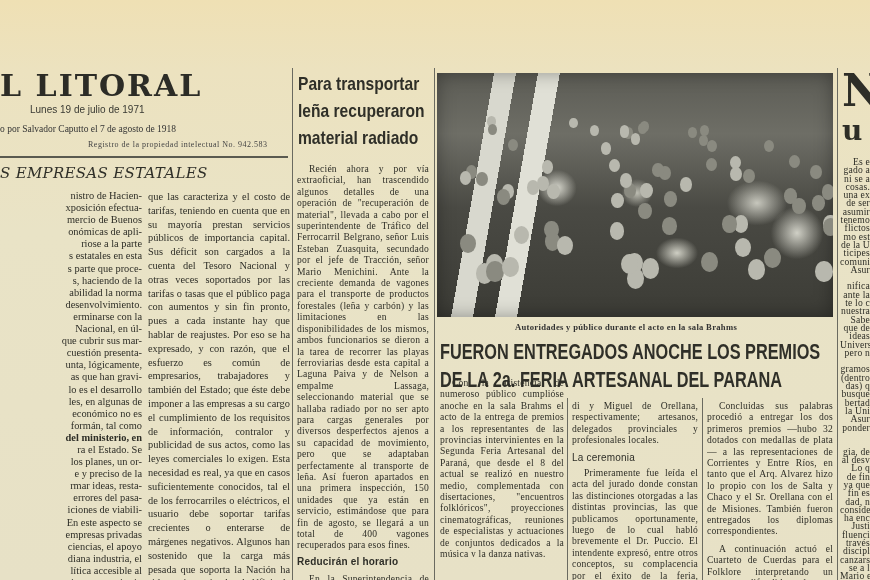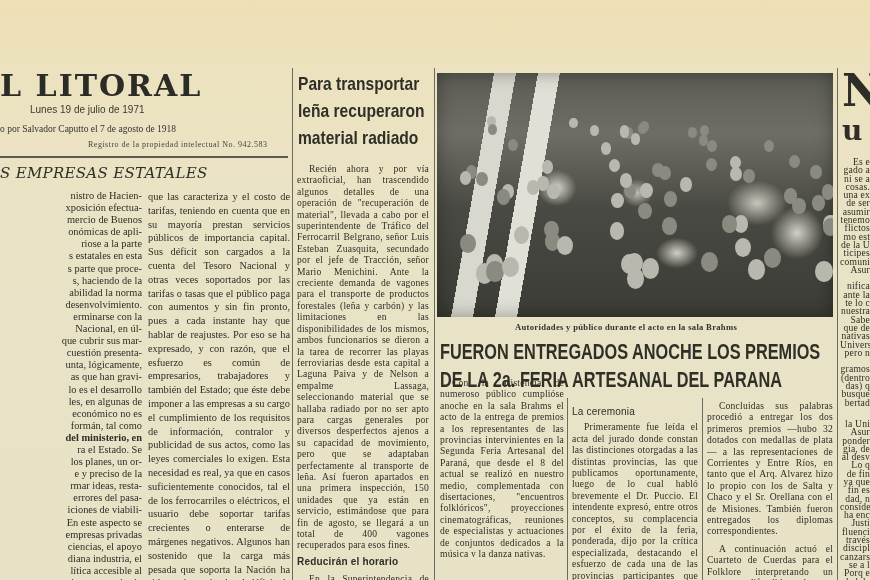--- a/index.html
+++ b/index.html
@@ -216,20 +216,21 @@
   <div>DE LA 2a. FERIA ARTESANAL DEL PARANA</div>
 </div>
 
 <div class="abs col col-typew" style="left:440px;top:377px;width:124px;height:180px;">
   <p>Con la asistencia de numeroso público cumplióse anoche en la sala Brahms el acto de la entrega de premios a los representantes de las provincias intervinientes en la Segunda Feria Artesanal del Paraná, que desde el 8 del actual se realizó en nuestro medio, complementada con disertaciones, "encuentros folklóricos", proyecciones cinematográficas, reuniones de especialistas y actuaciones de conjuntos dedicados a la música y la danza nativas.</p>
 
 </div>
 <div class="abs vrule" style="left:567px;top:398px;height:182px;"></div>
 
 <div class="abs col col-typew" style="left:572px;top:400px;width:126px;height:180px;">
+  <p class="noindent">di y Miguel de Orellana, respectivamente; artesanos, delegados provinciales y profesionales locales.</p>
   <div class="sub2">La ceremonia</div>
   <p>Primeramente fue leída el acta del jurado donde constan las distinciones otorgadas a las distintas provincias, las que publicamos oportunamente, luego de lo cual habló brevemente el Dr. Puccio. El intendente expresó, entre otros conceptos, su complacencia por el éxito de la feria, ponderada, dijo por la crítica especializada, destacando el esfuerzo de cada una de las provincias participantes que había coadyuvado al bri-</p>
 </div>
 <div class="abs vrule" style="left:702px;top:398px;height:182px;"></div>
 
 <div class="abs col col-typew" style="left:707px;top:400px;width:126px;height:180px;">
   <p>Concluidas sus palabras procedió a entregar los dos primeros premios —hubo 32 dotados con medallas de plata— a las representaciones de Corrientes y Entre Ríos, en tanto que el Arq. Alvarez hizo lo propio con los de Salta y Chaco y el Sr. Orellana con el de Misiones. También fueron entregados los diplomas correspondientes.</p>
   <p style="margin-top:6px;">A continuación actuó el Cuarteto de Cuerdas para el Folklore interpretando un programa difundido en la zona céntrica por una red de altavoces.</p>
 
 </div>
@@ -256,44 +257,44 @@
       <div style="line-height: 8.3px; white-space: nowrap;">ticipes</div>
       <div style="line-height: 8.3px; white-space: nowrap;">comuni</div>
       <div style="line-height: 8.3px; white-space: nowrap;">Asur</div>
       <div style="line-height: 8.3px; white-space: nowrap; padding-left: 32px;">una po</div>
       <div style="line-height: 8.3px; white-space: nowrap;">nifica</div>
       <div style="line-height: 8.3px; white-space: nowrap;">ante la</div>
       <div style="line-height: 8.3px; white-space: nowrap;">te lo c</div>
       <div style="line-height: 8.3px; white-space: nowrap;">nuestra</div>
       <div style="line-height: 8.3px; white-space: nowrap;">Sabe</div>
       <div style="line-height: 8.3px; white-space: nowrap;">que de</div>
-      <div style="line-height: 8.3px; white-space: nowrap;">nativas</div>
+      <div style="line-height: 8.3px; white-space: nowrap;">ideas</div>
       <div style="line-height: 8.3px; white-space: nowrap;">Univers</div>
       <div style="line-height: 8.3px; white-space: nowrap;">pero n</div>
       <div style="line-height: 8.3px; white-space: nowrap; margin-left: 36px;">y punt</div>
       <div style="line-height: 8.3px; white-space: nowrap;">gramos</div>
       <div style="line-height: 8.3px; white-space: nowrap;">(dentro</div>
       <div style="line-height: 8.3px; white-space: nowrap;">das) q</div>
       <div style="line-height: 8.3px; white-space: nowrap;">busque</div>
       <div style="line-height: 8.3px; white-space: nowrap;">bertad</div>
-      <div style="line-height: 8.3px; white-space: nowrap; margin-top: 13px;">la Uni</div>
+      <div style="line-height: 8.3px; white-space: nowrap;">la Uni</div>
       <div style="line-height: 8.3px; white-space: nowrap;">Asur</div>
       <div style="line-height: 8.3px; white-space: nowrap;">ponder</div>
-      <div style="line-height: 8.3px; white-space: nowrap;">gia, de</div>
+      <div style="line-height: 8.3px; white-space: nowrap; margin-top: 16px;">gia, de</div>
       <div style="line-height: 8.3px; white-space: nowrap;">al desv</div>
       <div style="line-height: 8.3px; white-space: nowrap;">Lo q</div>
       <div style="line-height: 8.3px; white-space: nowrap;">de fin</div>
       <div style="line-height: 8.3px; white-space: nowrap;">ya que</div>
       <div style="line-height: 8.3px; white-space: nowrap;">fin es</div>
       <div style="line-height: 8.3px; white-space: nowrap;">dad, n</div>
       <div style="line-height: 8.3px; white-space: nowrap;">conside</div>
       <div style="line-height: 8.3px; white-space: nowrap;">ha enc</div>
       <div style="line-height: 8.3px; white-space: nowrap;">Justi</div>
       <div style="line-height: 8.3px; white-space: nowrap;">fluenci</div>
       <div style="line-height: 8.3px; white-space: nowrap;">través</div>
       <div style="line-height: 8.3px; white-space: nowrap;">discipl</div>
       <div style="line-height: 8.3px; white-space: nowrap;">canzars</div>
       <div style="line-height: 8.3px; white-space: nowrap;">se a l</div>
-      <div style="line-height: 8.3px; white-space: nowrap;">Porq e</div>
+      <div style="line-height: 8.3px; white-space: nowrap;">Mario e</div>
       <div style="line-height: 8.3px; white-space: nowrap;">dad de</div>
       <div style="line-height: 8.3px; white-space: nowrap; margin-left: 10px;">en for</div>
     </div>
 </div>
 
 </body></html>

